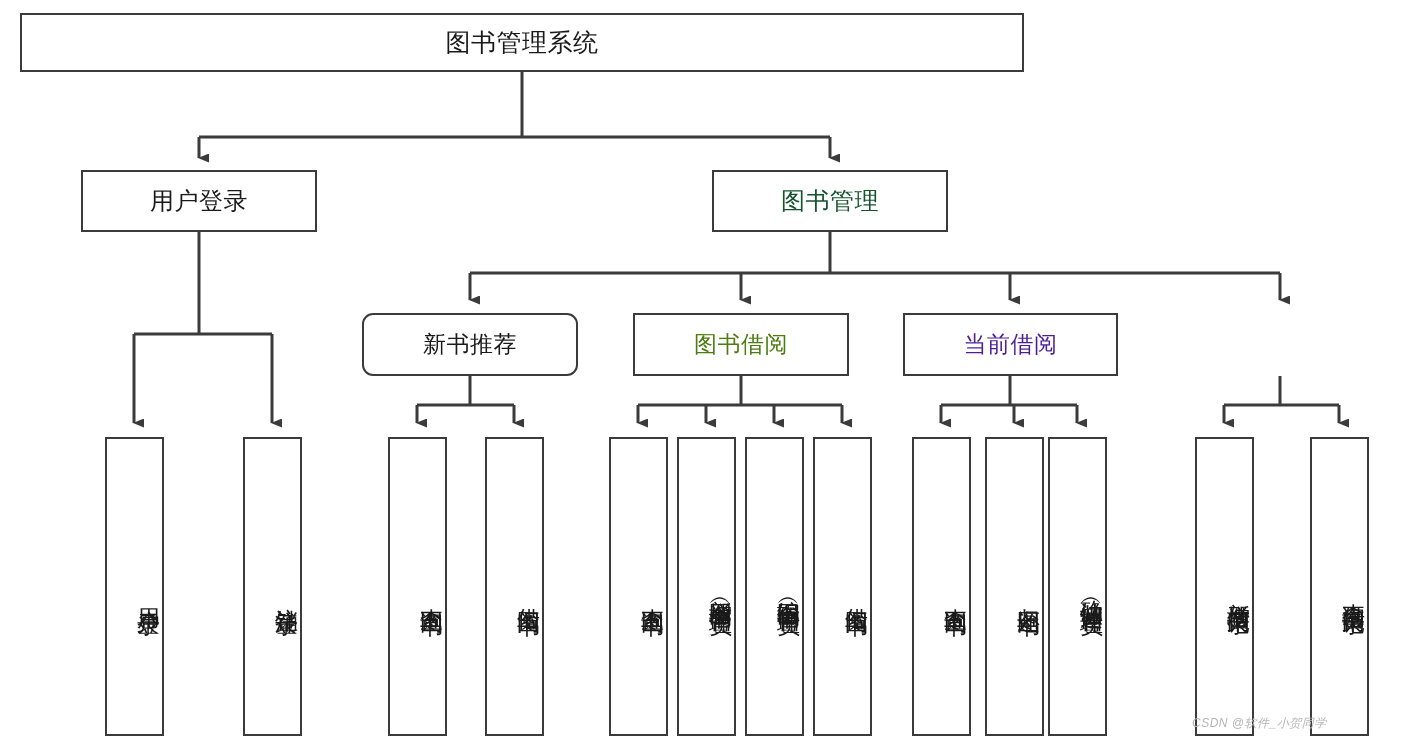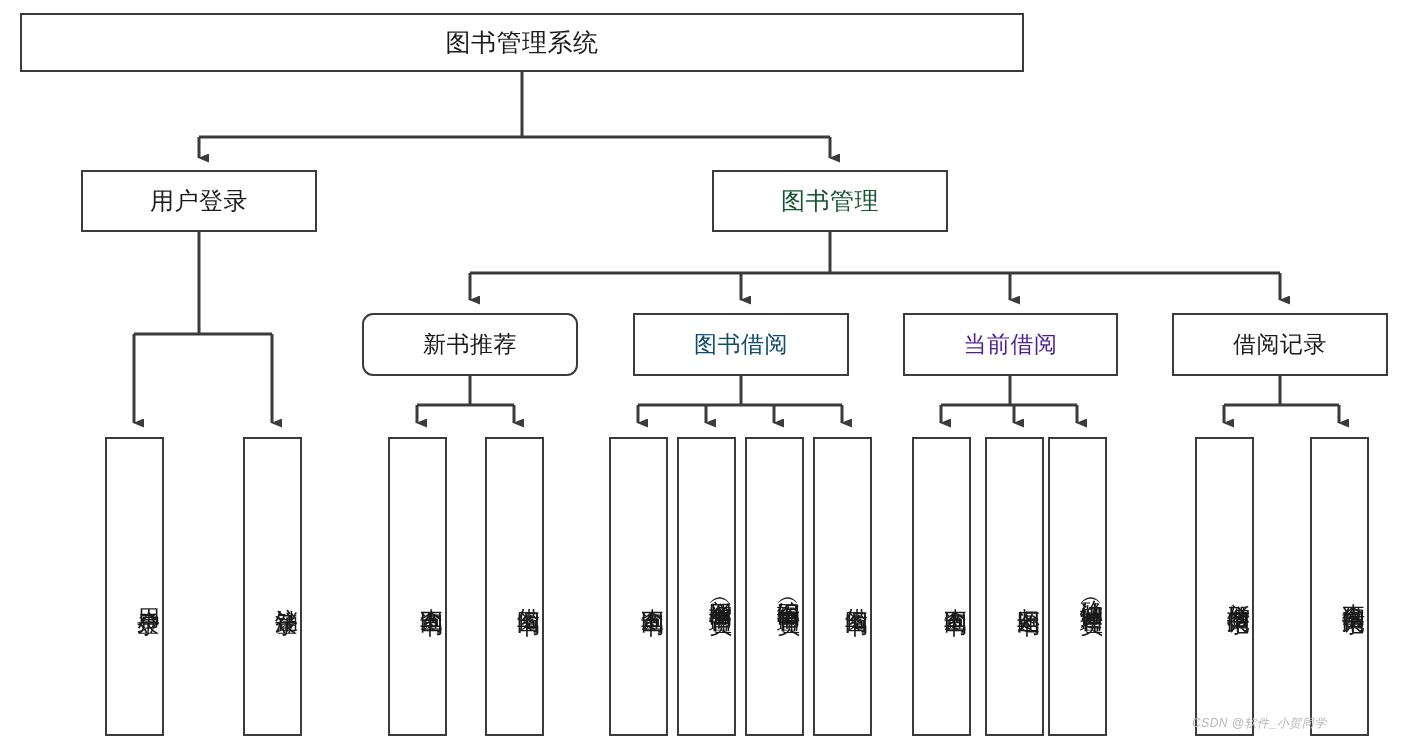--- a/index.html
+++ b/index.html
@@ -133,28 +133,25 @@
   <div class="node level2" style="left: 81px; top: 170px; width: 236px; height: 62px; border-color: rgb(59, 59, 59); color: rgb(26, 26, 26);">
     <span class="node-label">用户登录</span>
   </div>
   <div class="node level2" style="left: 712px; top: 170px; width: 236px; height: 62px; border-color: rgb(59, 59, 59); color: #14532d;">
     <span class="node-label">图书管理</span>
   </div>
 
   <div class="node level3" style="left: 362px; top: 313px; width: 216px; height: 63px; border-color: rgb(59, 59, 59); color: rgb(26, 26, 26); border-radius: 11px;">
     <span class="node-label">新书推荐</span>
   </div>
-  <div class="node level3" style="left: 633px; top: 313px; width: 216px; height: 63px; border-color: rgb(59, 59, 59); color: #0c4a6e;">
+  <div class="node level3" style="left: 633px; top: 313px; width: 216px; height: 63px; border-color: rgb(59, 59, 59); color: #4d7c0f;">
     <span class="node-label">图书借阅</span>
   </div>
   <div class="node level3" style="left: 903px; top: 313px; width: 215px; height: 63px; border-color: rgb(59, 59, 59); color: #4c1d95;">
     <span class="node-label">当前借阅</span>
-  </div>
-  <div class="node level3" style="left: 1172px; top: 313px; width: 216px; height: 63px; border-color: rgb(59, 59, 59); color: rgb(26, 26, 26);">
-    <span class="node-label">借阅记录</span>
   </div>
 
   <div class="node leaf" style="left: 105px; top: 437px; width: 59px; height: 299px; border-color: rgb(59, 59, 59); color: rgb(26, 26, 26);">
     <span class="node-label">用户登录</span>
   </div>
   <div class="node leaf" style="left: 243px; top: 437px; width: 59px; height: 299px; border-color: rgb(59, 59, 59); color: rgb(26, 26, 26);">
     <span class="node-label">注销登录</span>
   </div>
   <div class="node leaf" style="left: 388px; top: 437px; width: 59px; height: 299px; border-color: rgb(59, 59, 59); color: rgb(26, 26, 26);">
     <span class="node-label">查询图书</span>

